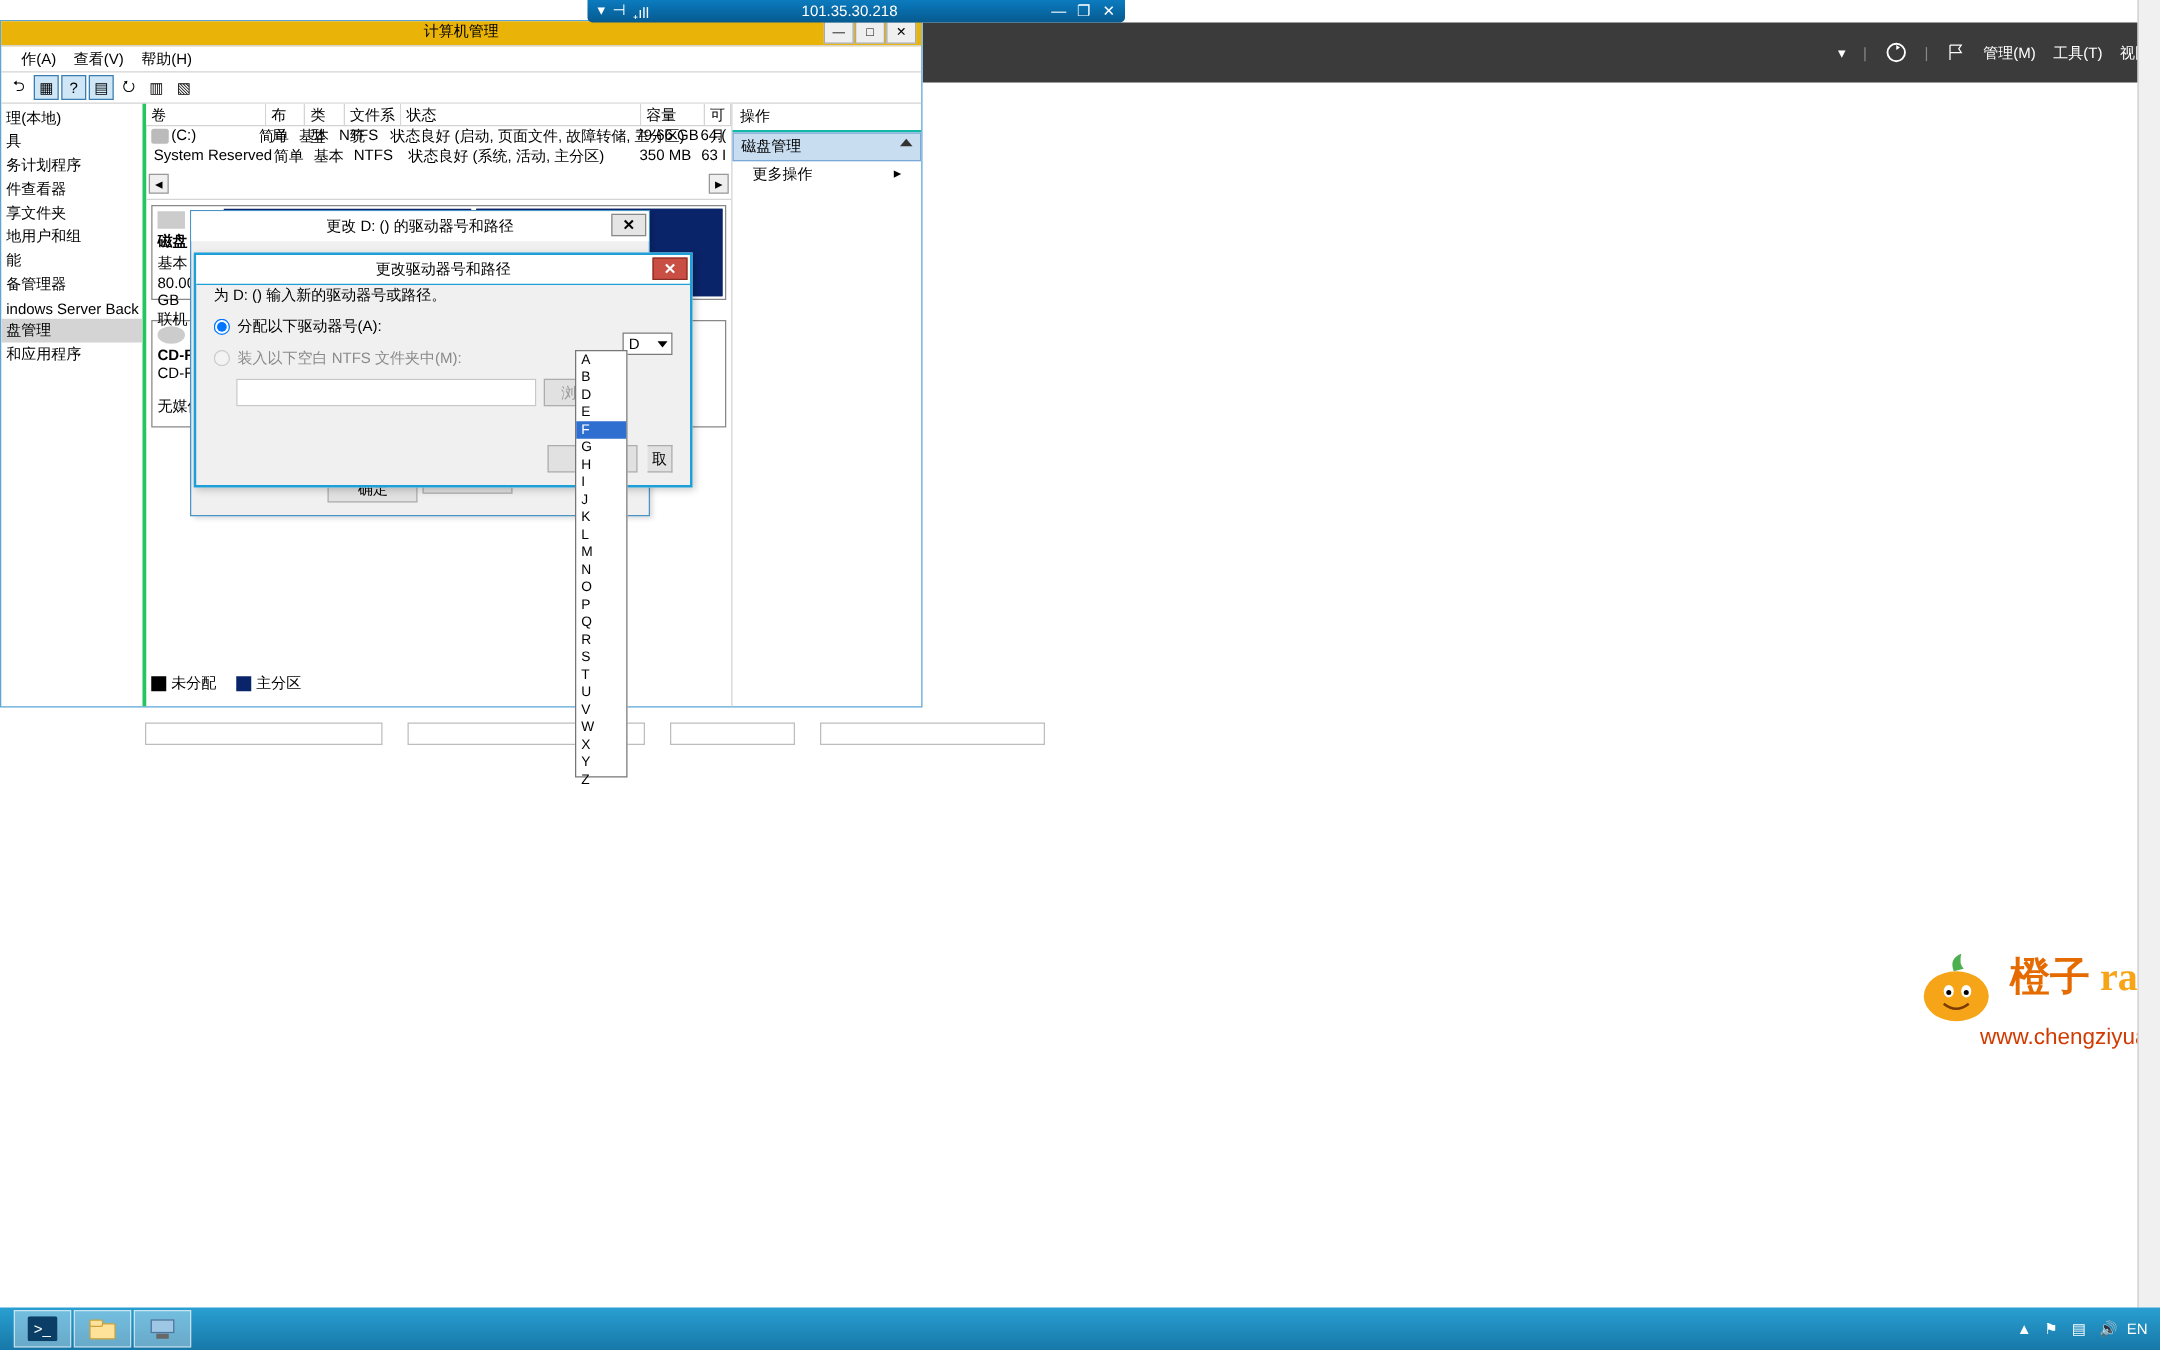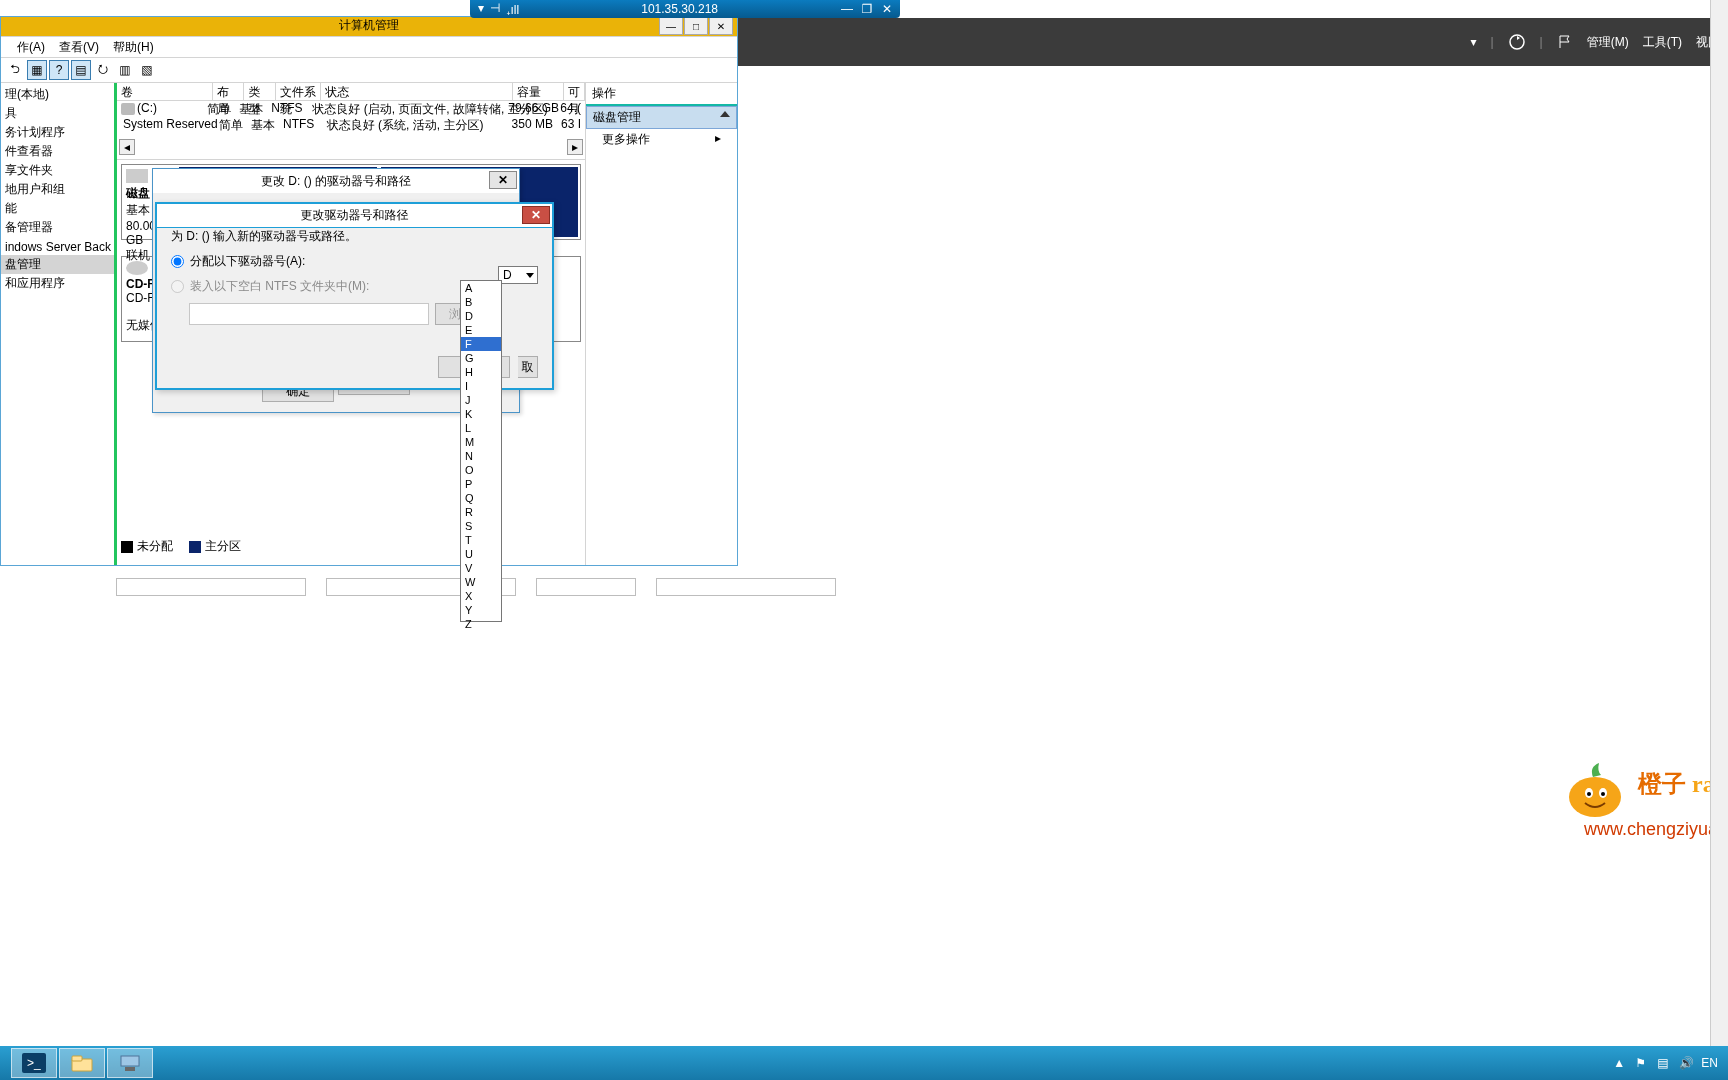--- a/index.html
+++ b/index.html
@@ -80,21 +80,21 @@
 .dropdown{position:absolute;top:280px;left:460px;width:42px;background:#fff;border:1px solid #767676;z-index:70;max-height:342px}
 .dropdown div{padding:0 4px;height:14px;line-height:14px;font-size:11px;cursor:pointer}
 .dropdown div.hl{background:#2f6fd0;color:#fff}
 
 
 .footer-rects{position:absolute;top:578px;left:116px;display:flex;gap:20px}
 .footer-rects div{width:190px;height:18px;border:1px solid #bdbdbd}
 
 
 .watermark{position:absolute;right:0;bottom:240px;text-align:right}
-.watermark .txt1{font-family:'Comic Sans MS',cursive;font-size:24px;color:#e56b00;font-weight:bold}
+.watermark .txt1{font-family:'Comic Sans MS',cursive;font-size:32px;color:#e56b00;font-weight:bold}
 .watermark .txt2{font-family:Arial;font-size:18px;color:#d13a00}
 .watermark .icon{width:80px;height:60px;display:inline-block;vertical-align:middle}
 
 
 .taskbar{position:absolute;bottom:0;left:0;right:0;height:34px;background:linear-gradient(#2a9fd2,#1678a8);display:flex;align-items:center}
 .taskbar .tb-btn{width:46px;height:30px;margin:2px 1px;display:flex;align-items:center;justify-content:center;border:1px solid transparent;cursor:pointer}
 .taskbar .tb-btn.active{background:rgba(255,255,255,0.35);border:1px solid rgba(255,255,255,0.6)}
 .taskbar .tray{margin-left:auto;display:flex;align-items:center;gap:8px;padding-right:10px;color:#fff;font-size:11px}
 .taskbar .tray .ic{width:14px;height:14px}
 

